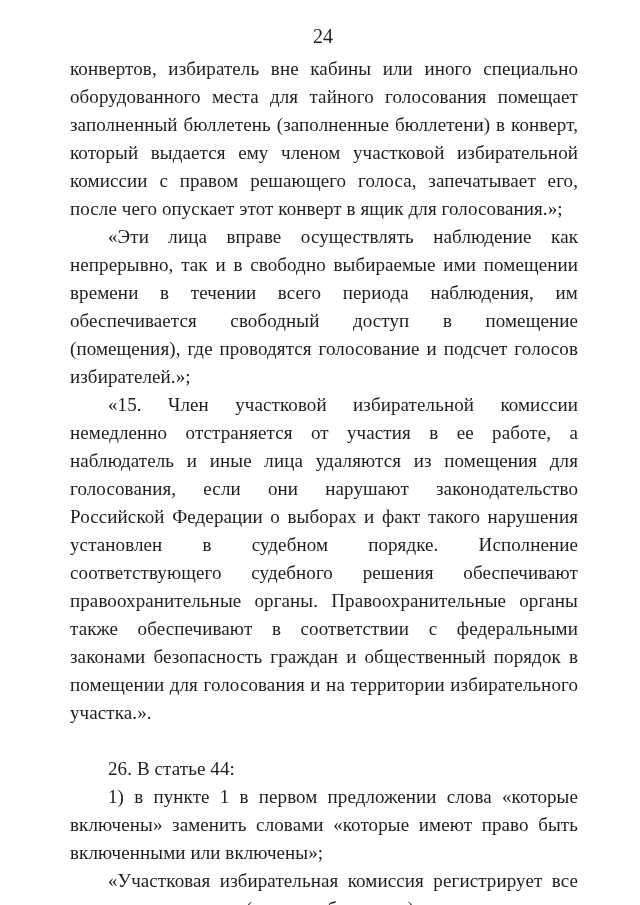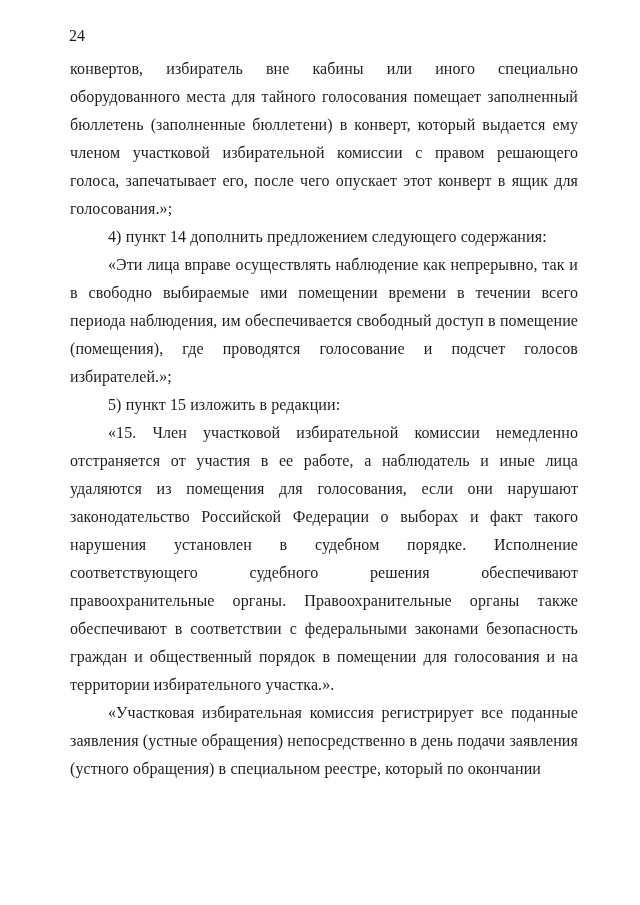--- a/index.html
+++ b/index.html
@@ -15,47 +15,48 @@
   .page {
     box-sizing: border-box;
     width: 640px;
     height: 905px;
     background: #ffffff;
     padding: 26px 62px 0 70px;
     font-family: "Liberation Serif", "DejaVu Serif", serif;
     color: #1e1e1e;
   }
   .page-number {
-    font-size: 16px;
+    text-align: center;
+    font-size: 20px;
     line-height: 20px;
     margin-bottom: 9px;
     
     transform: translateX(-1px);
   }
   .doc-body p {
     margin: 0;
-    font-size: 16px;
+    font-size: 19px;
     line-height: 28px;
     text-align: justify;
     letter-spacing: 0.1px;
   }
   .doc-body p.indent {
     text-indent: 38px;
   }
   .doc-body p.section-gap {
     margin-top: 28px;
   }
 </style>
 </head>
 <body>
 
 <div class="page">
   <div class="page-number">24</div>
 
   <div class="doc-body">
     <p>конвертов, избиратель вне кабины или иного специально оборудованного места для тайного голосования помещает заполненный бюллетень (заполненные бюллетени) в конверт, который выдается ему членом участковой избирательной комиссии с правом решающего голоса, запечатывает его, после чего опускает этот конверт в ящик для голосования.»;</p>
-    <p class="indent">4) пункт 14 дополнить предложением следующего содержания:</p>
     <p class="indent">«Эти лица вправе осуществлять наблюдение как непрерывно, так и в свободно выбираемые ими помещении времени в течении всего периода наблюдения, им обеспечивается свободный доступ в помещение (помещения), где проводятся голосование и подсчет голосов избирателей.»;</p>
-    <p class="indent">5) пункт 15 изложить в редакции:</p>
     <p class="indent">«15. Член участковой избирательной комиссии немедленно отстраняется от участия в ее работе, а наблюдатель и иные лица удаляются из помещения для голосования, если они нарушают законодательство Российской Федерации о выборах и факт такого нарушения установлен в судебном порядке. Исполнение соответствующего судебного решения обеспечивают правоохранительные органы. Правоохранительные органы также обеспечивают в соответствии с федеральными законами безопасность граждан и общественный порядок в помещении для голосования и на территории избирательного участка.».</p>
+    <p class="indent section-gap">26. В статье 44:</p>
+    <p class="indent">1) в пункте 1 в первом предложении слова «которые включены» заменить словами «которые имеют право быть включенными или включены»;</p>
     <p class="indent">«Участковая избирательная комиссия регистрирует все поданные заявления (устные обращения) непосредственно в день подачи заявления (устного обращения) в специальном реестре, который по окончании</p>
   </div>
 </div>
 
 </body></html>

